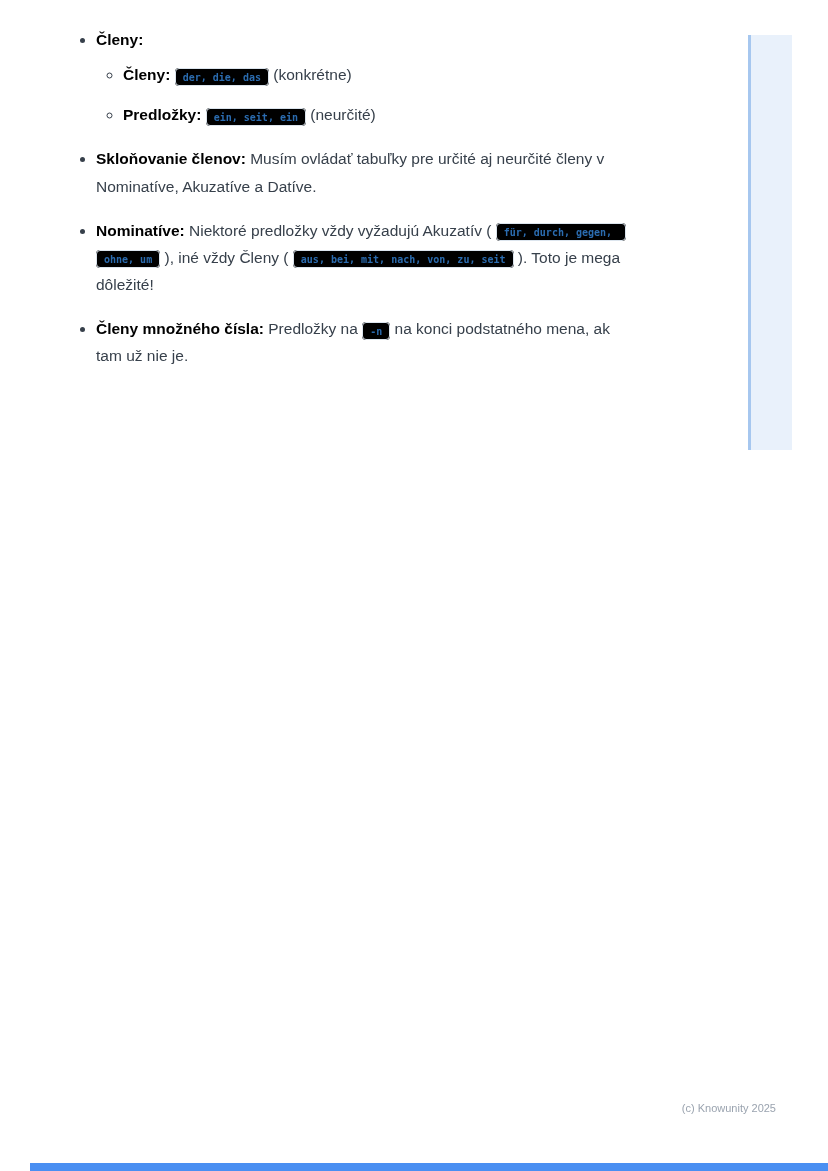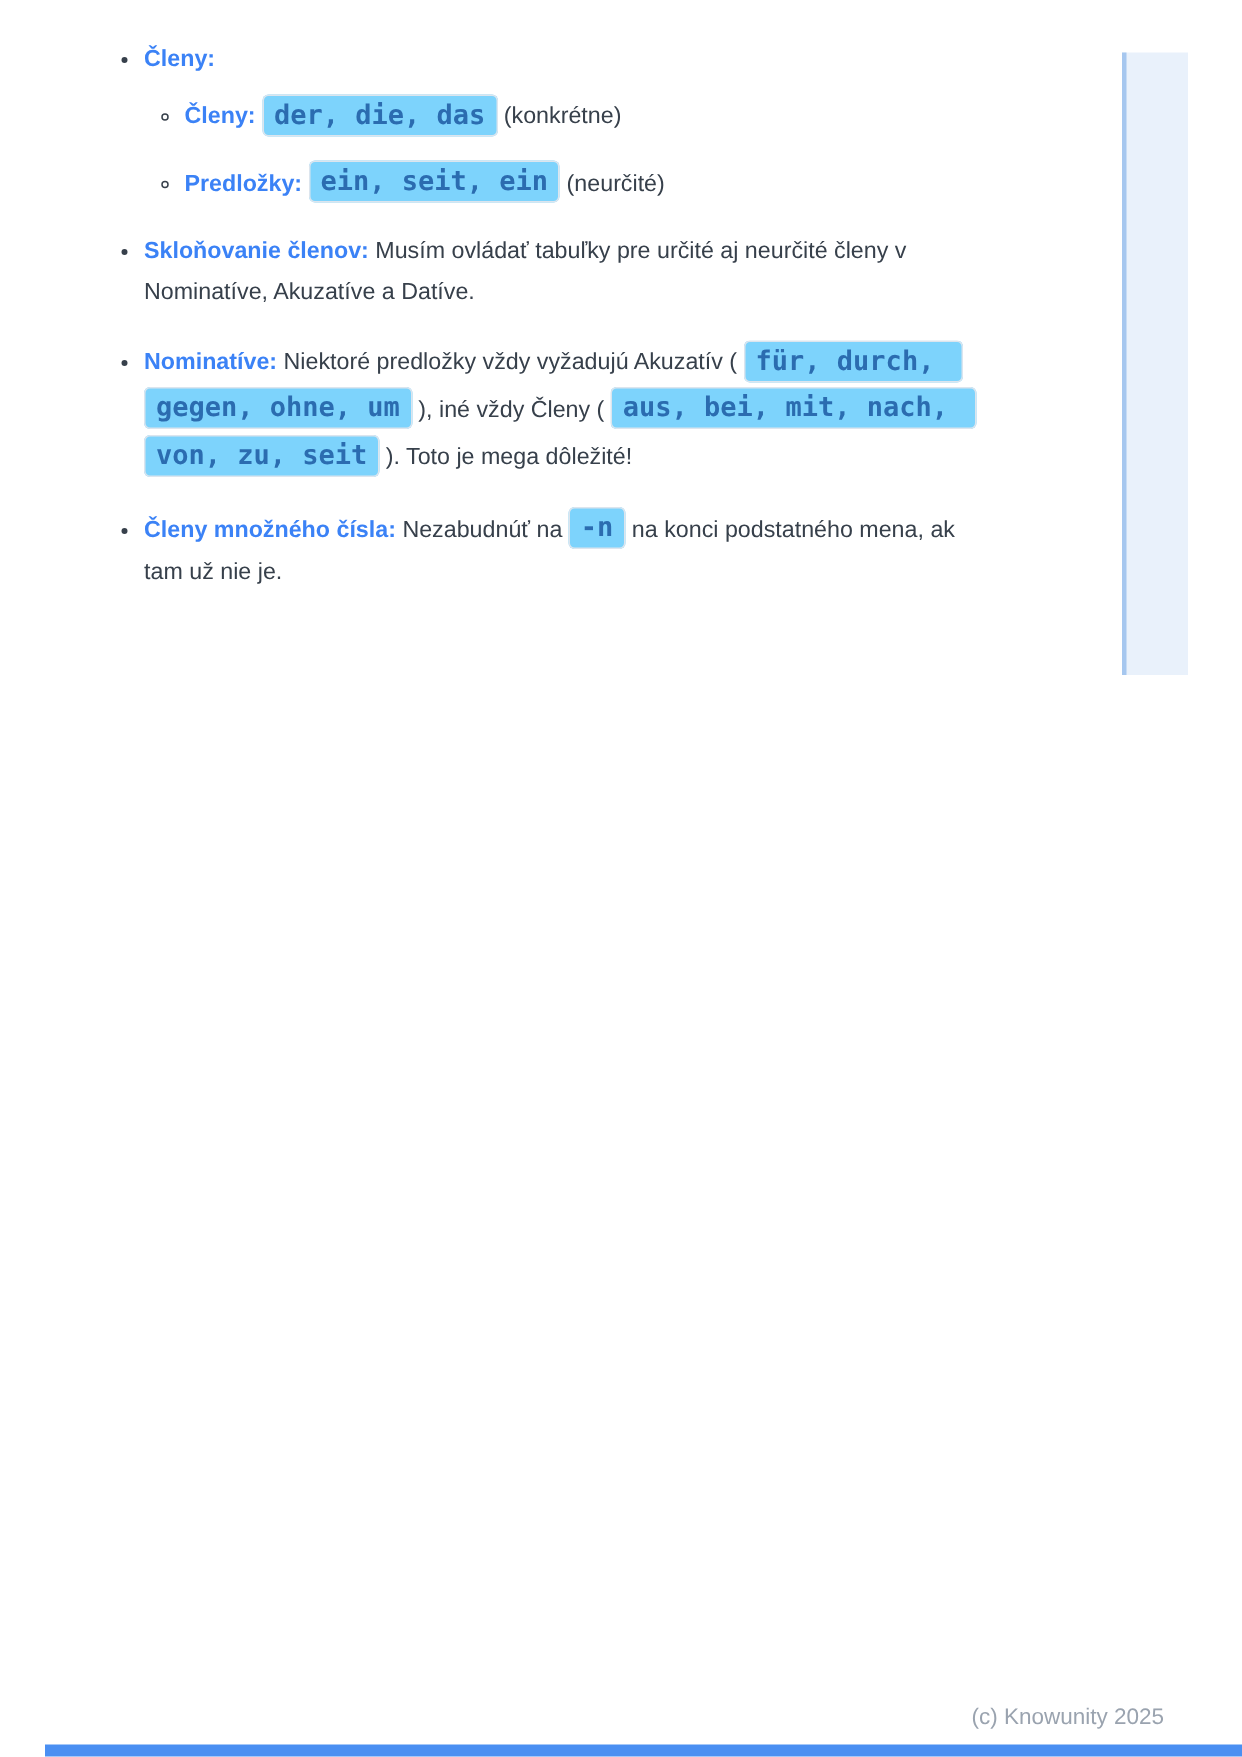--- a/index.html
+++ b/index.html
@@ -33,29 +33,29 @@
   }
   ul.sub {
     list-style: circle;
     margin: 8px 0 0 0;
     padding-left: 27px;
   }
   ul.sub > li {
     margin-bottom: 13px;
   }
   strong {
-    color: #3b82f6;
+    color: #000000;
     font-weight: 700;
   }
   code.chip {
     font-family: "DejaVu Sans Mono", "Liberation Mono", monospace;
-    font-size: 18px;
+    font-size: 10px;
     font-weight: 700;
     color: #2b6cb0;
-    background: #7dd3fc;
+    background: #000000;
     border: 1px solid #dce5ee;
     border-radius: 4px;
     padding: 2.5px 7px;
     white-space: pre-wrap;
     box-decoration-break: clone;
     -webkit-box-decoration-break: clone;
   }
   p.closing {
     margin: 24px 0 0 0;
   }
@@ -63,23 +63,23 @@
     position: absolute;
     top: 35px;
     right: 36px;
     width: 41px;
     height: 415px;
     background: #e9f1fb;
     border-left: 3px solid #a6c7ef;
   }
   .footer {
     position: absolute;
-    top: 1136px;
+    top: 1102px;
     right: 52px;
-    font-size: 15px;
+    font-size: 11px;
     color: #9aa3af;
   }
   .bottom-bar {
     position: absolute;
     left: 30px;
     right: 0;
     bottom: 0;
     height: 8px;
     background: #4a8ff2;
   }
@@ -106,21 +106,21 @@
 
     <li>
       <strong>Skloňovanie členov:</strong><span> Musím ovládať tabuľky pre určité aj neurčité členy v Nominatíve, Akuzatíve a Datíve.</span>
     </li>
 
     <li>
       <strong>Nominatíve:</strong><span> Niektoré predložky vždy vyžadujú Akuzatív ( </span><code class="chip">für, durch, gegen, ohne, um</code><span> ), iné vždy Členy ( </span><code class="chip">aus, bei, mit, nach, von, zu, seit</code><span> ). Toto je mega dôležité!</span>
     </li>
 
     <li>
-      <strong>Členy množného čísla:</strong><span> Nezabudnúť na </span><code class="chip">-n</code><span> na konci podstatného mena, ak tam už nie je.</span>
+      <strong>Členy množného čísla:</strong><span> Predložky na </span><code class="chip">-n</code><span> na konci podstatného mena, ak tam už nie je.</span>
     </li>
 
   </ul>
 
 </div>
 
 <div class="side-panel"></div>
 
 <div class="footer">(c) Knowunity 2025</div>
 

